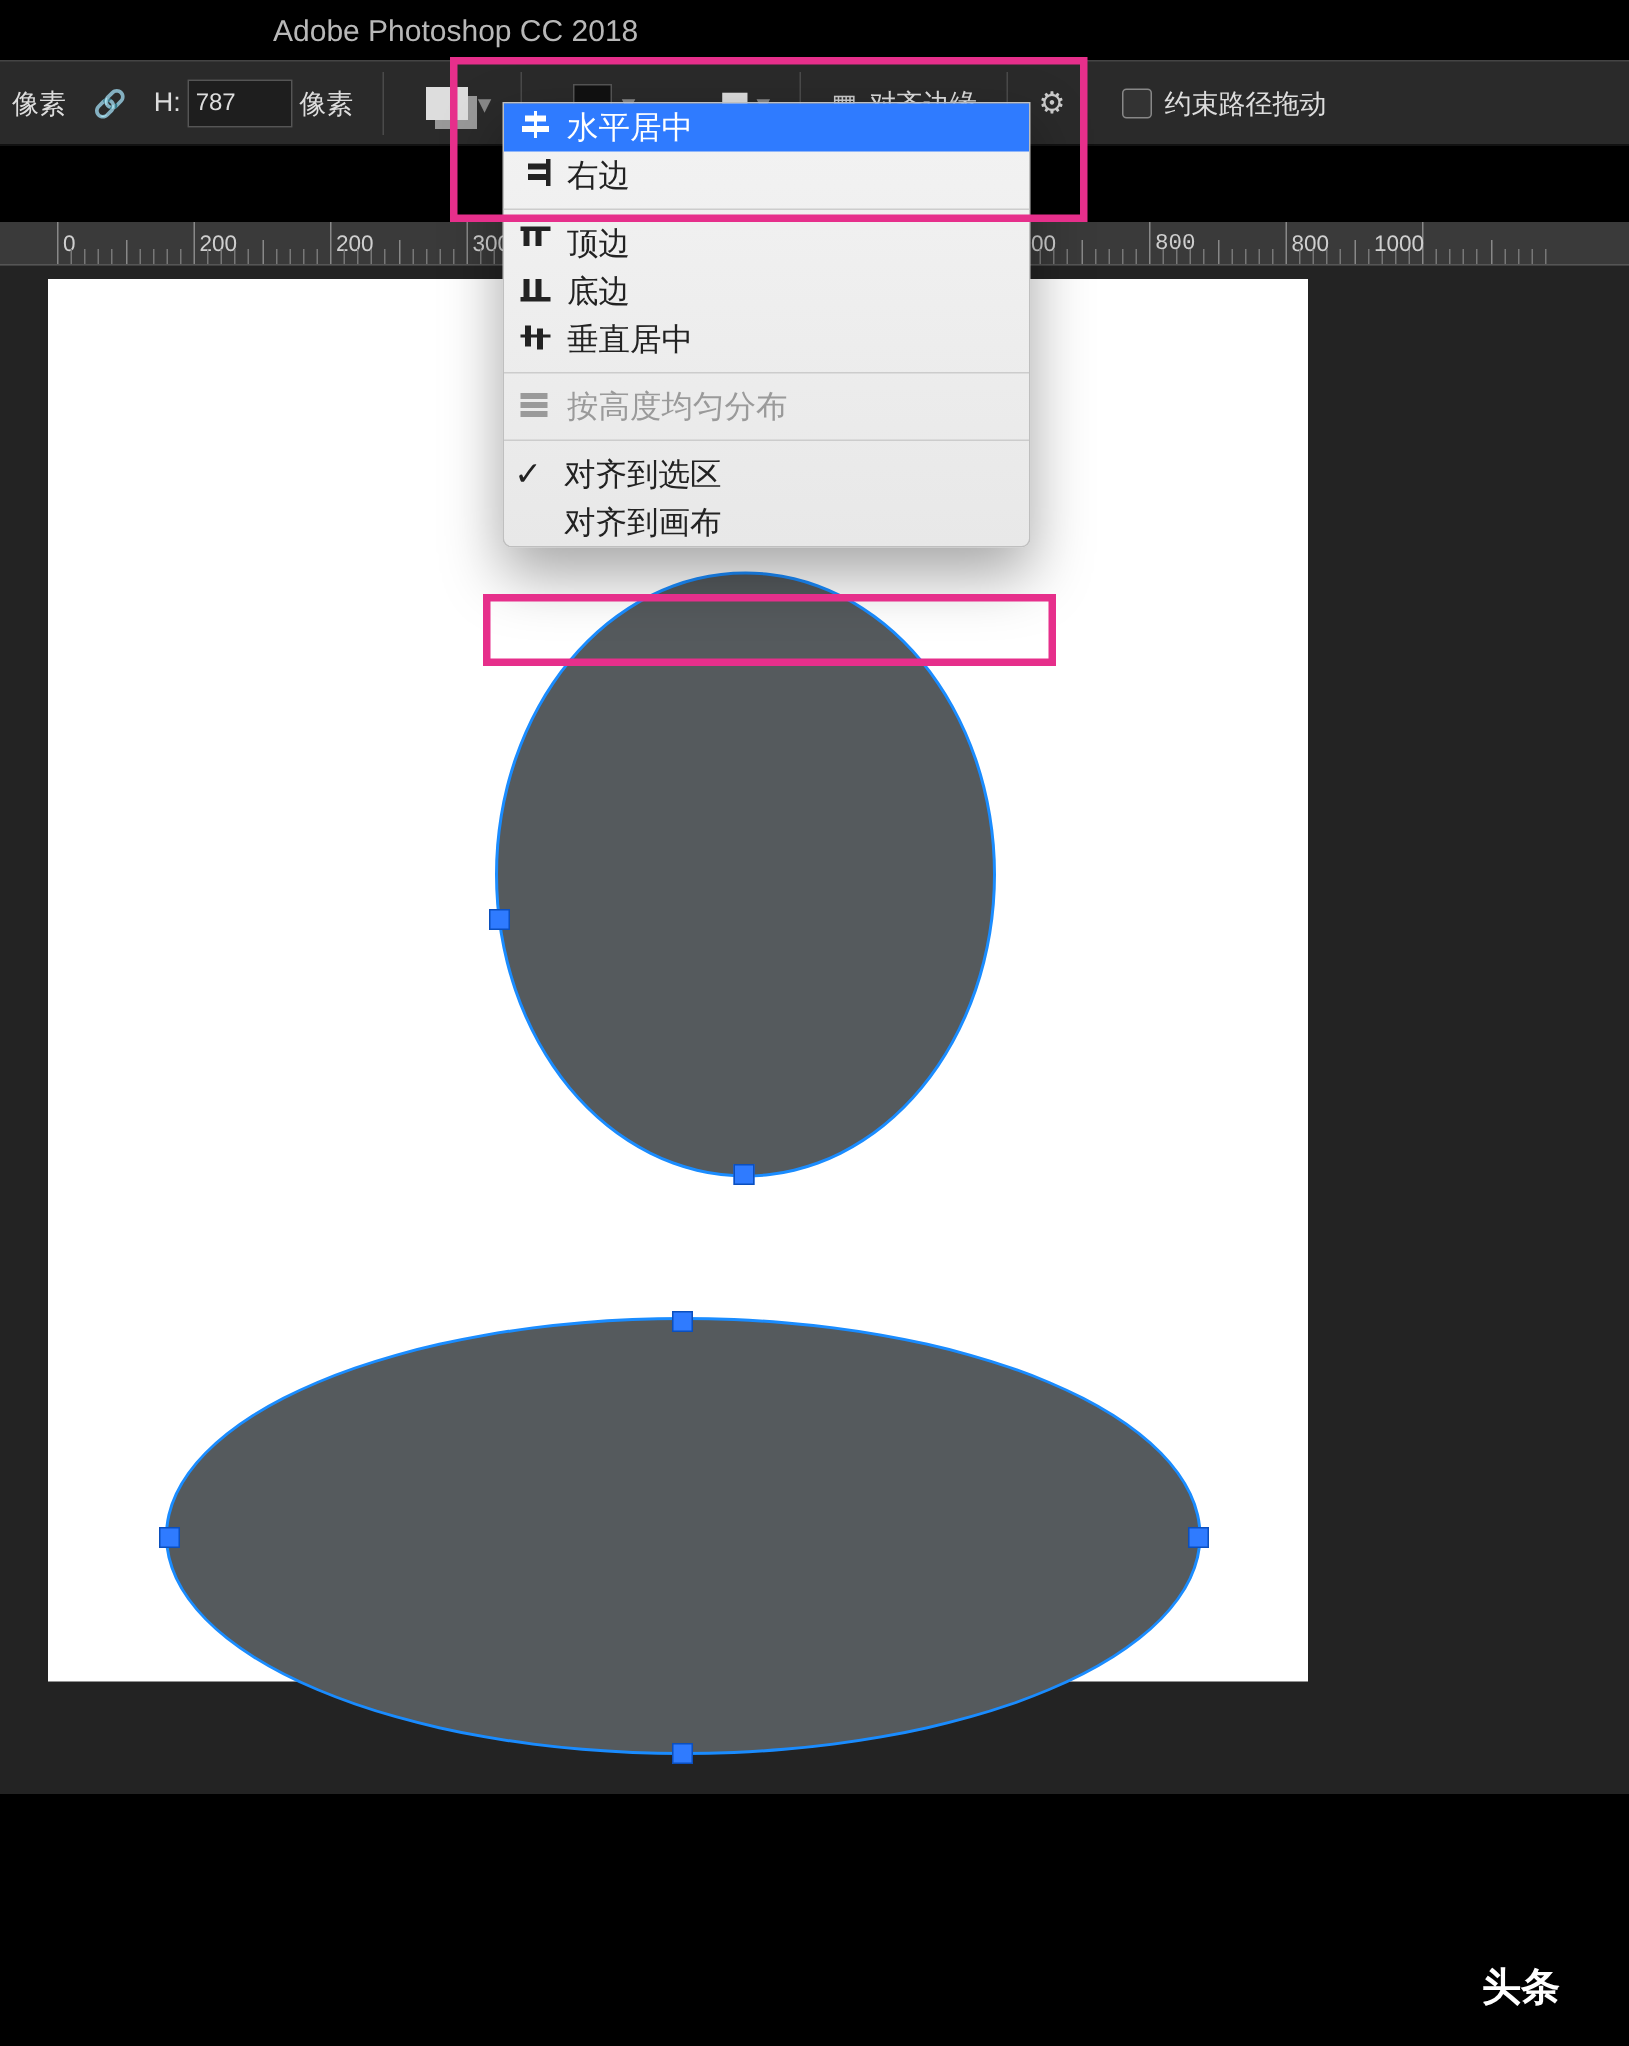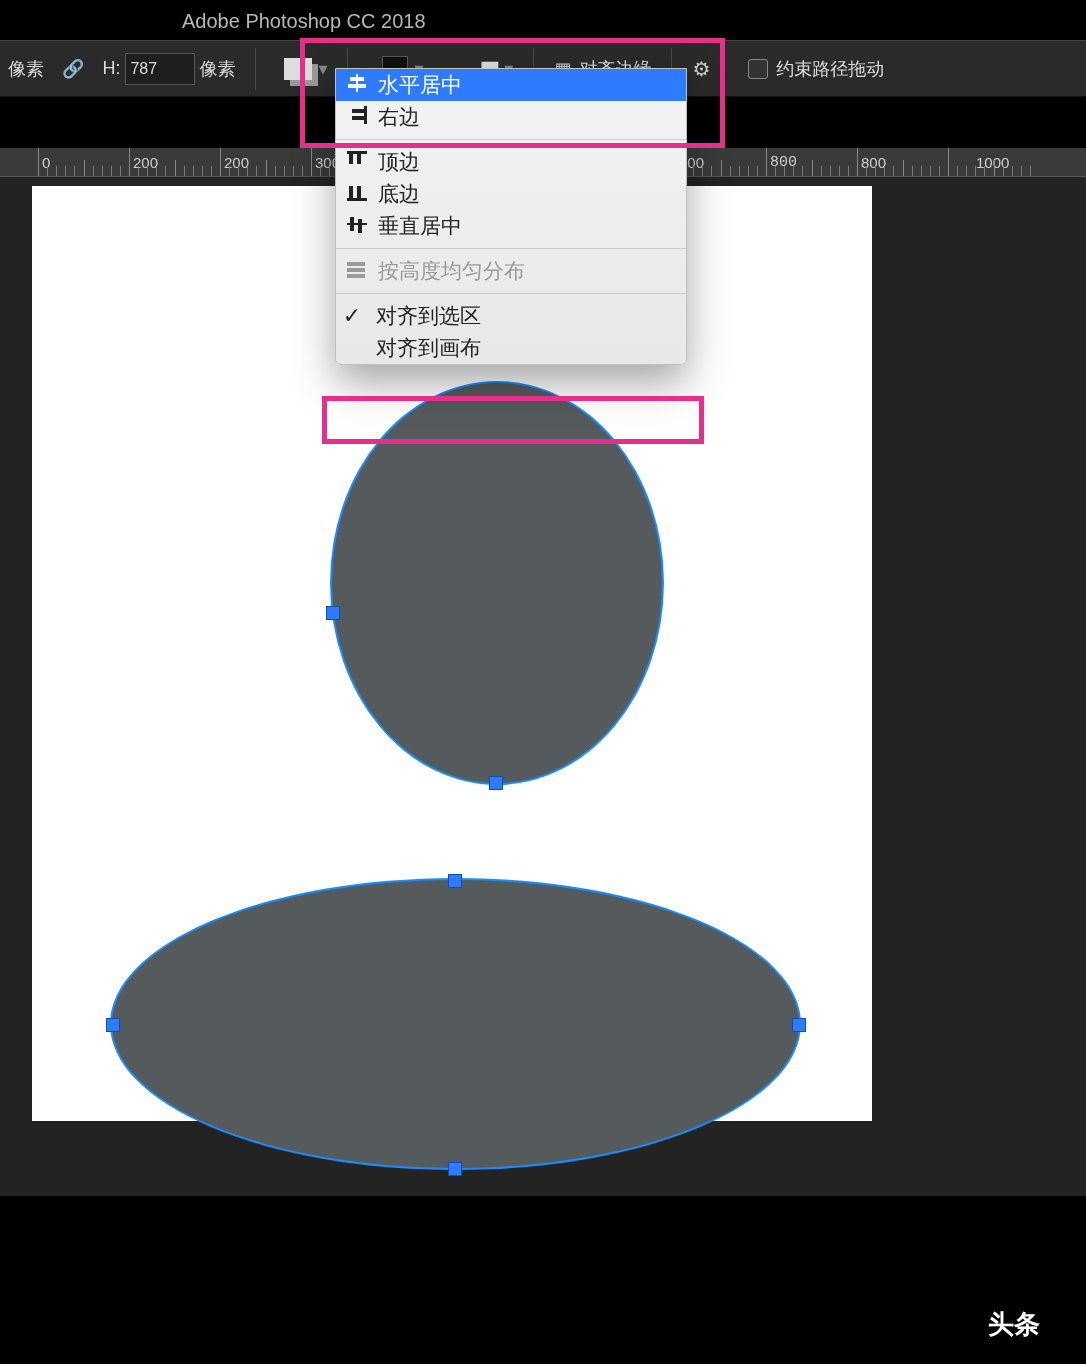--- a/index.html
+++ b/index.html
@@ -412,21 +412,21 @@
       <div class="tick minor" style="left: 866.1px;"></div>
       <div class="tick minor" style="left: 875.2px;"></div>
       <div class="tick minor" style="left: 884.3px;"></div>
       <div class="tick minor" style="left: 893.4px;"></div>
       <div class="tick mid" style="left: 902.5px;"></div>
       <div class="tick minor" style="left: 911.6px;"></div>
       <div class="tick minor" style="left: 920.7px;"></div>
       <div class="tick minor" style="left: 929.8px;"></div>
       <div class="tick minor" style="left: 938.9px;"></div>
       <div class="tick" style="left: 948px;"></div>
-      <div class="num" style="left: 976px;">1000</div>
+      <div class="num" style="left: 916px;">1000</div>
       <div class="tick minor" style="left: 957.1px;"></div>
       <div class="tick minor" style="left: 966.2px;"></div>
       <div class="tick minor" style="left: 975.3px;"></div>
       <div class="tick minor" style="left: 984.4px;"></div>
       <div class="tick mid" style="left: 993.5px;"></div>
       <div class="tick minor" style="left: 1002.6px;"></div>
       <div class="tick minor" style="left: 1011.7px;"></div>
       <div class="tick minor" style="left: 1020.8px;"></div>
       <div class="tick minor" style="left: 1029.9px;"></div>
     </div>

